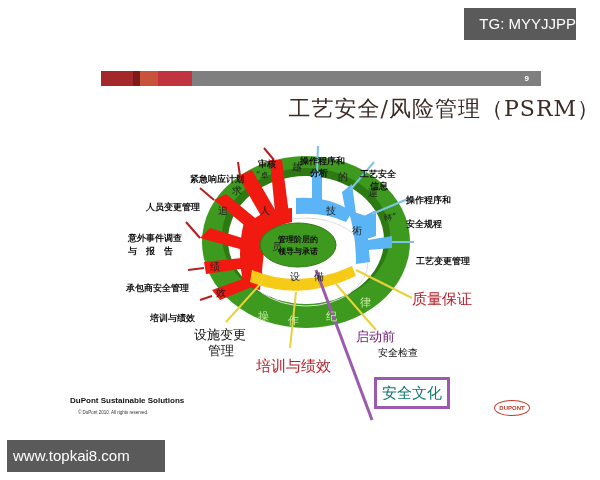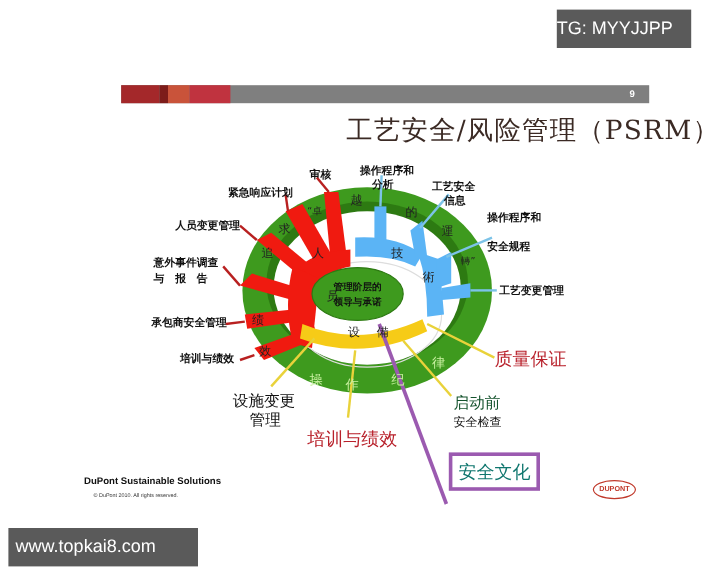--- a/index.html
+++ b/index.html
@@ -1,25 +1,25 @@
 <!DOCTYPE html>
 <html><head>
 <meta charset="utf-8">
 <style>
   html,body{margin:0;padding:0;}
   body{width:600px;height:480px;background:#fff;position:relative;overflow:hidden;font-family:"DejaVu Sans",sans-serif;}
   .wm{position:absolute;background:#5a5a5a;color:#fff;font-family:"Liberation Sans",sans-serif;font-size:15px;line-height:32px;padding:0 12px;}
-  #wm-top{left:464px;top:8px;height:32px;width:112px;text-align:left;padding:0;}
+  #wm-top{left:464px;top:8px;height:32px;width:112px;text-align:right;padding:0;}
   #wm-bottom{left:7px;top:440px;height:32px;width:146px;padding:0 6px;}
   .topbar{position:absolute;left:101px;top:71px;width:440px;height:15px;background:#7f7f7f;}
   .topbar .seg{position:absolute;top:0;height:15px;}
   .pagenum{position:absolute;right:12px;top:0;font-size:8px;color:#fff;line-height:15px;font-family:"Liberation Sans",sans-serif;font-weight:bold;}
   .title{position:absolute;left:0;width:600px;top:94px;text-align:right;font-family:"DejaVu Serif",serif;font-size:22px;color:#3b2a24;letter-spacing:1px;}
   svg#diagram{position:absolute;left:0;top:0;}
-  .lbl{position:absolute;font-size:9px;color:#111;font-weight:bold;white-space:nowrap;line-height:12px;}
+  .lbl{position:absolute;font-size:9px;color:#111;font-weight:bold;white-space:nowrap;line-height:12px;margin-top:18px;}
   .big{position:absolute;font-size:15px;white-space:nowrap;line-height:18px;}
   .culture{position:absolute;left:374px;top:377px;width:76px;height:32px;border:3px solid #9b5ab0;box-sizing:border-box;color:#0f766e;font-size:15px;text-align:center;line-height:26px;}
   .dup-name{position:absolute;left:70px;top:396px;font-size:8px;font-weight:bold;color:#111;font-family:Liberation Sans, sans-serif;}
   .dup-copy{position:absolute;left:78px;top:410px;font-size:4.5px;color:#333;font-family:"Liberation Sans",sans-serif;}
   .dup-logo{position:absolute;left:494px;top:400px;width:34px;height:14px;border:1px solid #c0392b;border-radius:50%;color:#c0392b;font-size:6px;text-align:center;line-height:14px;font-weight:bold;font-family:"Liberation Sans",sans-serif;}
 </style>
 </head>
 <body>
 
 <div class="wm" id="wm-top">TG: MYYJJPP</div>
@@ -128,21 +128,21 @@
 
 <div class="lbl" style="left:300px;top:137px">操作程序和</div>
 <div class="lbl" style="left:310px;top:149px">分析</div>
 <div class="lbl" style="left:360px;top:150px">工艺安全</div>
 <div class="lbl" style="left:370px;top:162px">信息</div>
 <div class="lbl" style="left:406px;top:176px">操作程序和</div>
 <div class="lbl" style="left:406px;top:200px">安全规程</div>
 <div class="lbl" style="left:416px;top:237px">工艺变更管理</div>
 
 <div class="big" style="left:412px;top:290px;color:#b8202a">质量保证</div>
-<div class="big" style="left:378px;top:328px;color:#14532d;font-size:13px">启动前</div>
+<div class="big" style="left:356px;top:328px;color:#701a75;font-size:13px">启动前</div>
 <div class="big" style="left:378px;top:344px;color:#111;font-size:10px">安全检查</div>
 <div class="big" style="left:256px;top:357px;color:#b8202a">培训与绩效</div>
 <div class="big" style="left:194px;top:326px;color:#111;font-size:13px">设施变更</div>
 <div class="big" style="left:208px;top:342px;color:#111;font-size:13px">管理</div>
 
 <div class="culture">安全文化</div>
 
 <div class="dup-name">DuPont Sustainable Solutions</div>
 <div class="dup-copy">© DuPont 2010. All rights reserved.</div>
 <div class="dup-logo">DUPONT</div>

